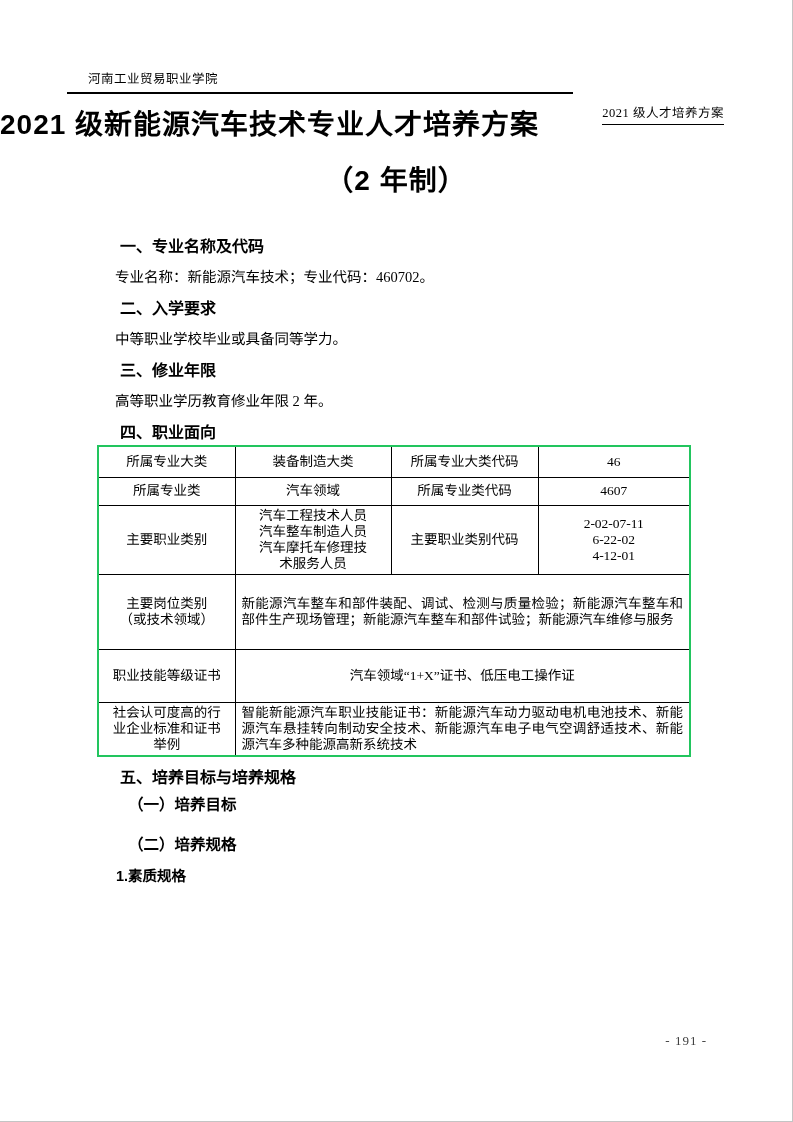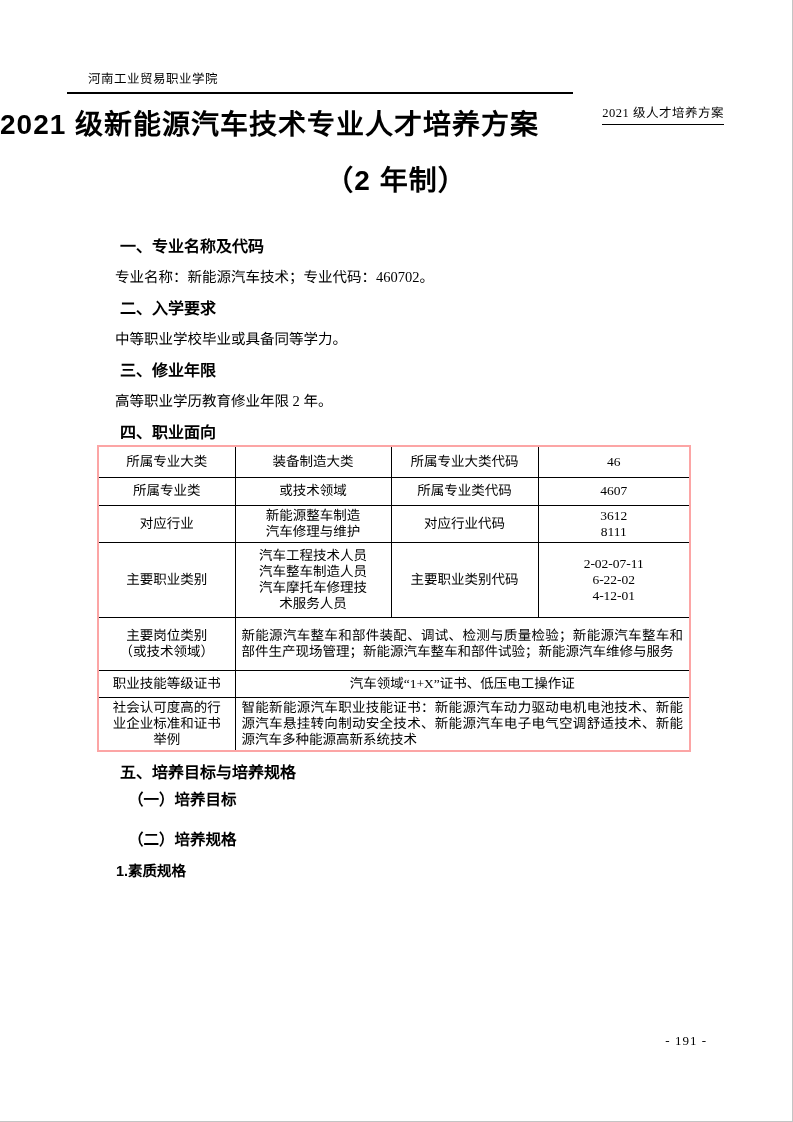--- a/index.html
+++ b/index.html
@@ -60,21 +60,21 @@
   .caption-row { position: relative; margin-top: 2px; height: 18px; }
   .table-label { position: absolute; left: 5px; bottom: 0; font-size: 13px; }
   .table-caption {
     display: block; text-align: center;
     font-family: "Liberation Sans", "DejaVu Sans", sans-serif;
     font-weight: bold; font-size: 15px;
   }
   table.occ {
     margin: 1px 3px 0 9px; width: 592px;
     border-collapse: collapse; table-layout: fixed;
-    border: 2px solid #fca5a5;
+    border: 2px solid #22c55e;
   }
   table.occ td {
     border: 1px solid #000;
     font-size: 13.5px; line-height: 16px;
     padding: 2px 6px; vertical-align: middle;
     overflow: hidden;
   }
   table.occ tr:nth-child(1) { height: 31px; }
   table.occ tr:nth-child(2) { height: 28px; }
   table.occ tr:nth-child(3) { height: 37px; }
@@ -98,21 +98,21 @@
   }
   .numitem {
     font-family: "Liberation Sans", "DejaVu Sans", sans-serif;
     font-weight: bold; font-size: 14.5px; line-height: 22px;
     margin: 9px 0 0 0; padding-left: 28px;
   }
   .sec5 { margin-top: 10px; }
   
   .footer {
     position: absolute; top: 1033px; right: 85px;
-    font-size: 13px; color: #000000; letter-spacing: 1px;
+    font-size: 13px; color: #404040; letter-spacing: 1px;
   }
 </style>
 </head>
 <body>
 
 <div class="page">
 
   <span class="header-left">河南工业贸易职业学院</span>
   <span class="header-right">2021 级人才培养方案</span>
   <div class="header-rule"></div>
@@ -143,31 +143,23 @@
       </colgroup>
       <tbody>
         <tr>
           <td class="c">所属专业大类</td>
           <td class="c">装备制造大类</td>
           <td class="c">所属专业大类代码</td>
           <td class="c">46</td>
         </tr>
         <tr>
           <td class="c">所属专业类</td>
-          <td class="c">或技术领域</td>
+          <td class="c">汽车领域</td>
           <td class="c">所属专业类代码</td>
           <td class="c">4607</td>
-        </tr>
-        <tr>
-          <td class="c">对应行业</td>
-          <td class="c pre">新能源整车制造
-汽车修理与维护</td>
-          <td class="c">对应行业代码</td>
-          <td class="c pre">3612
-8111</td>
         </tr>
         <tr>
           <td class="c">主要职业类别</td>
           <td class="c pre">汽车工程技术人员
 汽车整车制造人员
 汽车摩托车修理技
 术服务人员</td>
           <td class="c">主要职业类别代码</td>
           <td class="c pre">2-02-07-11
 6-22-02

